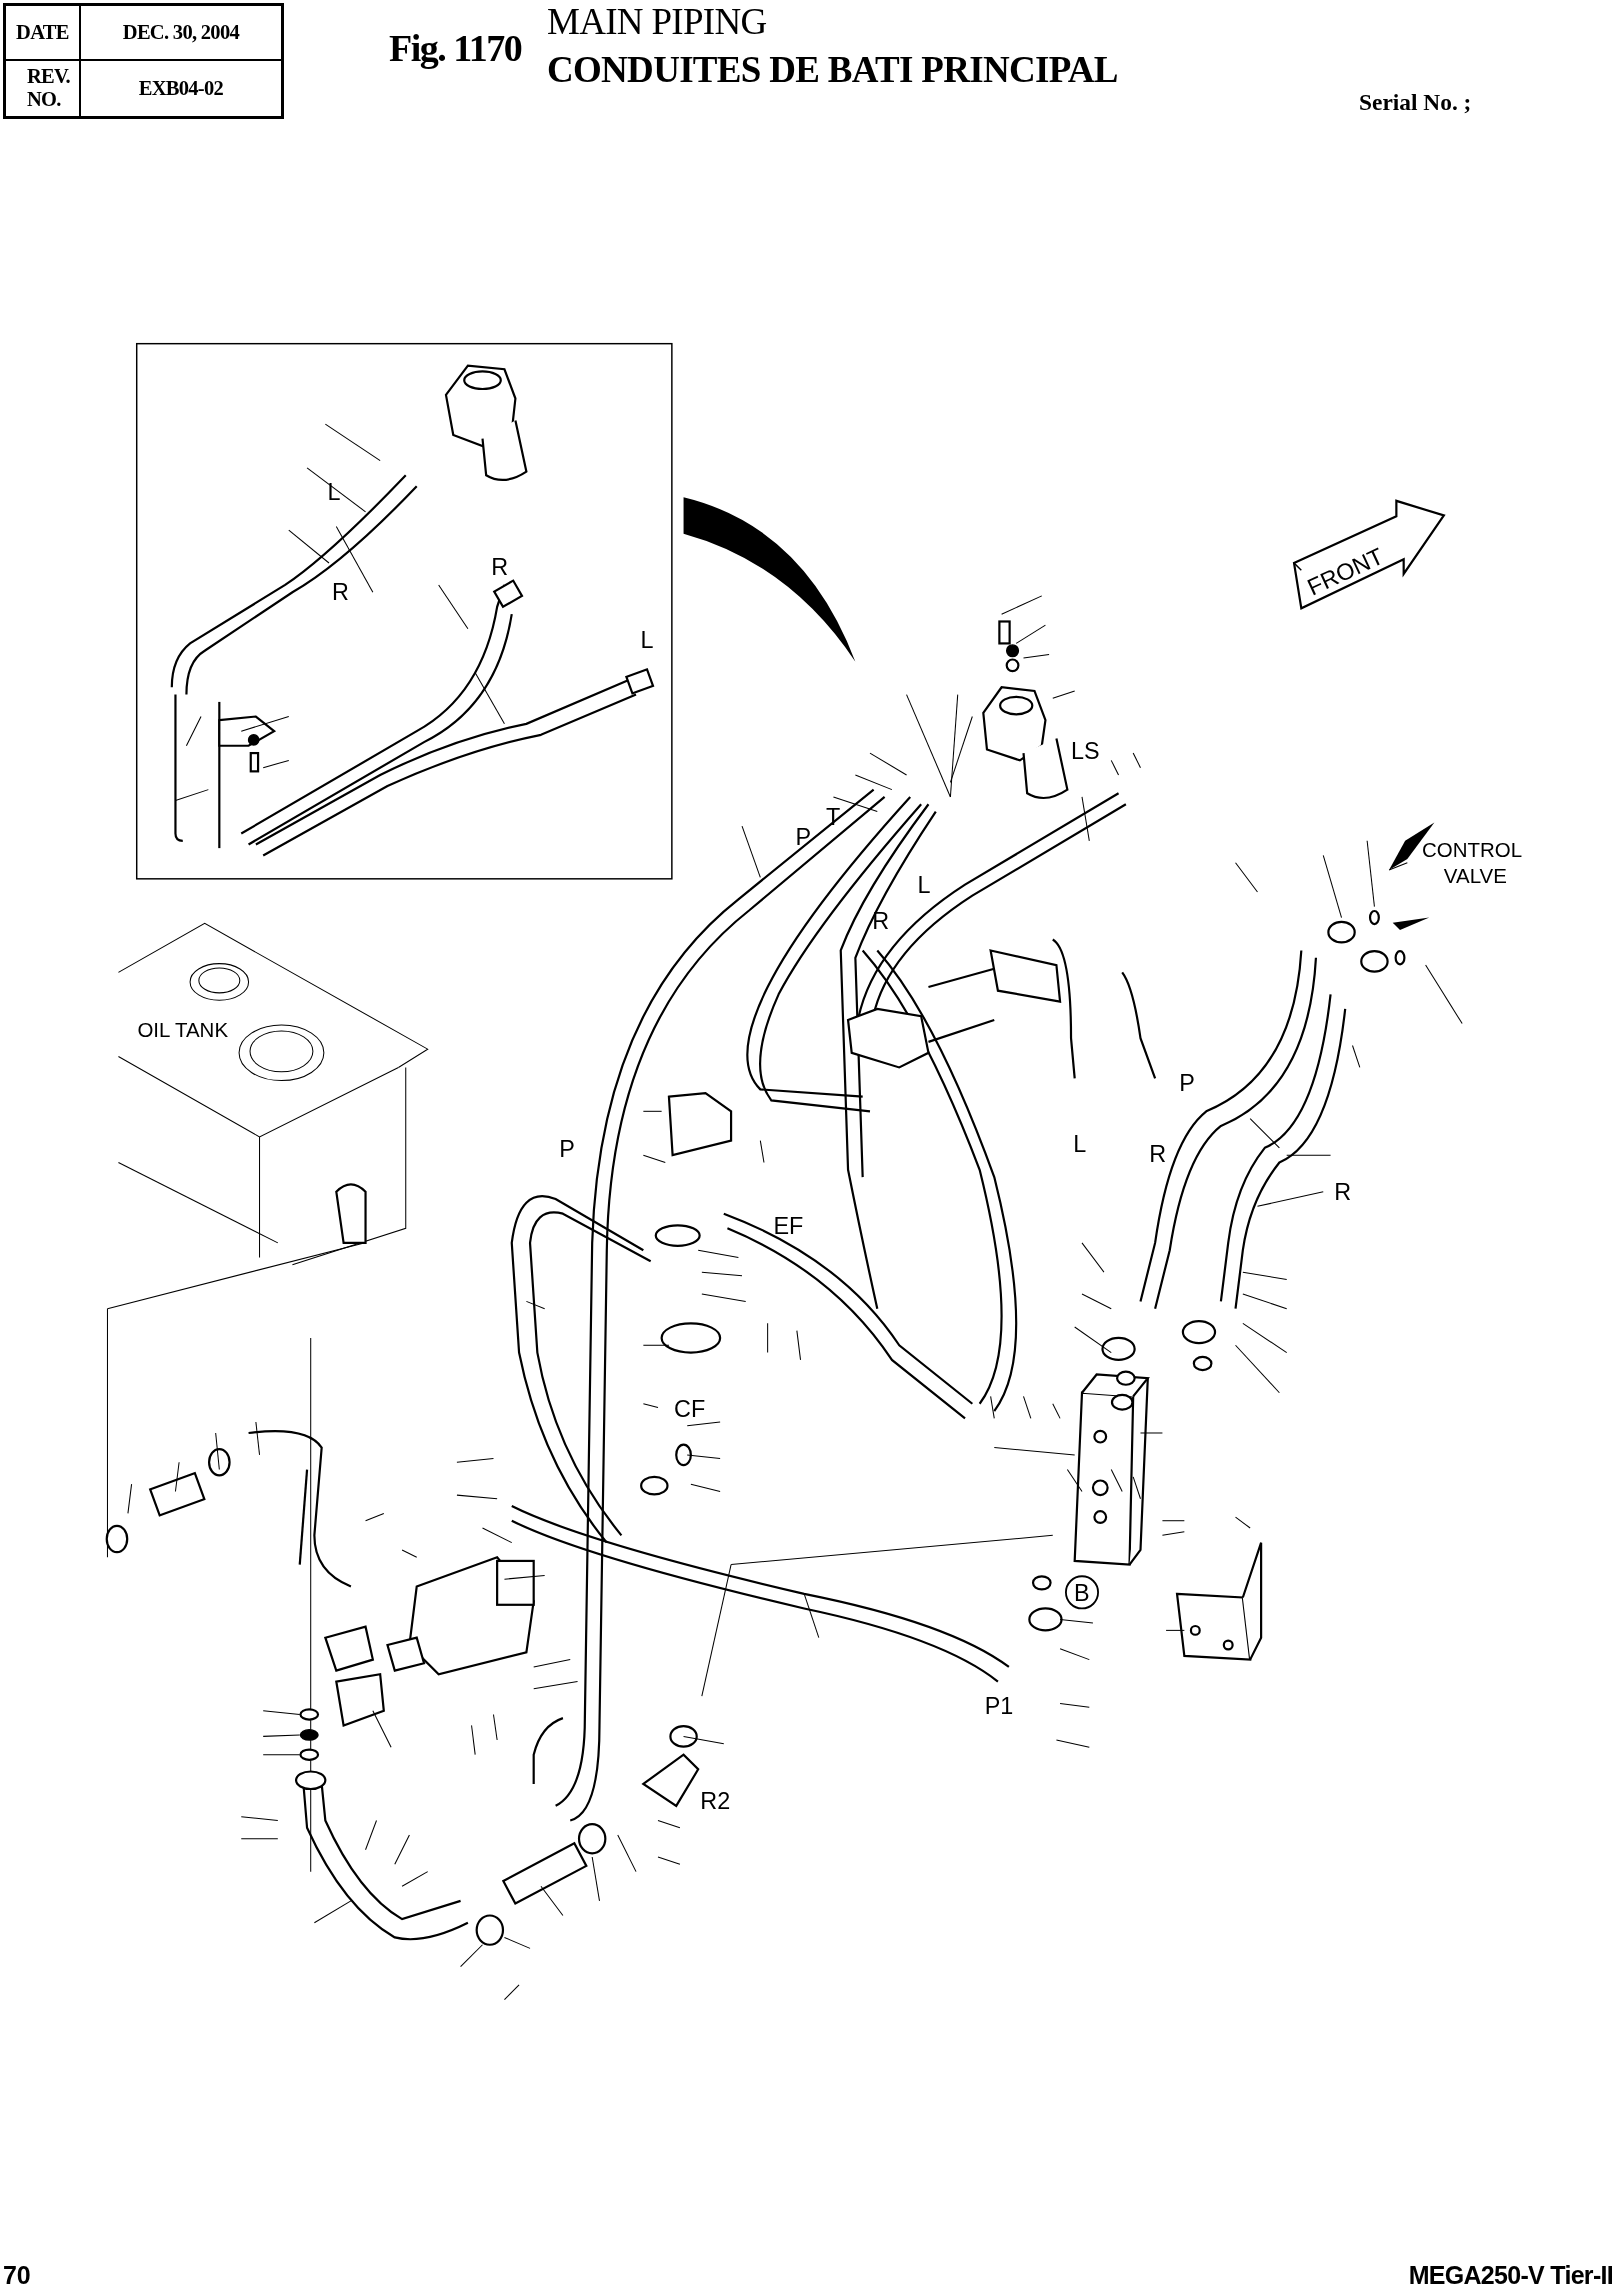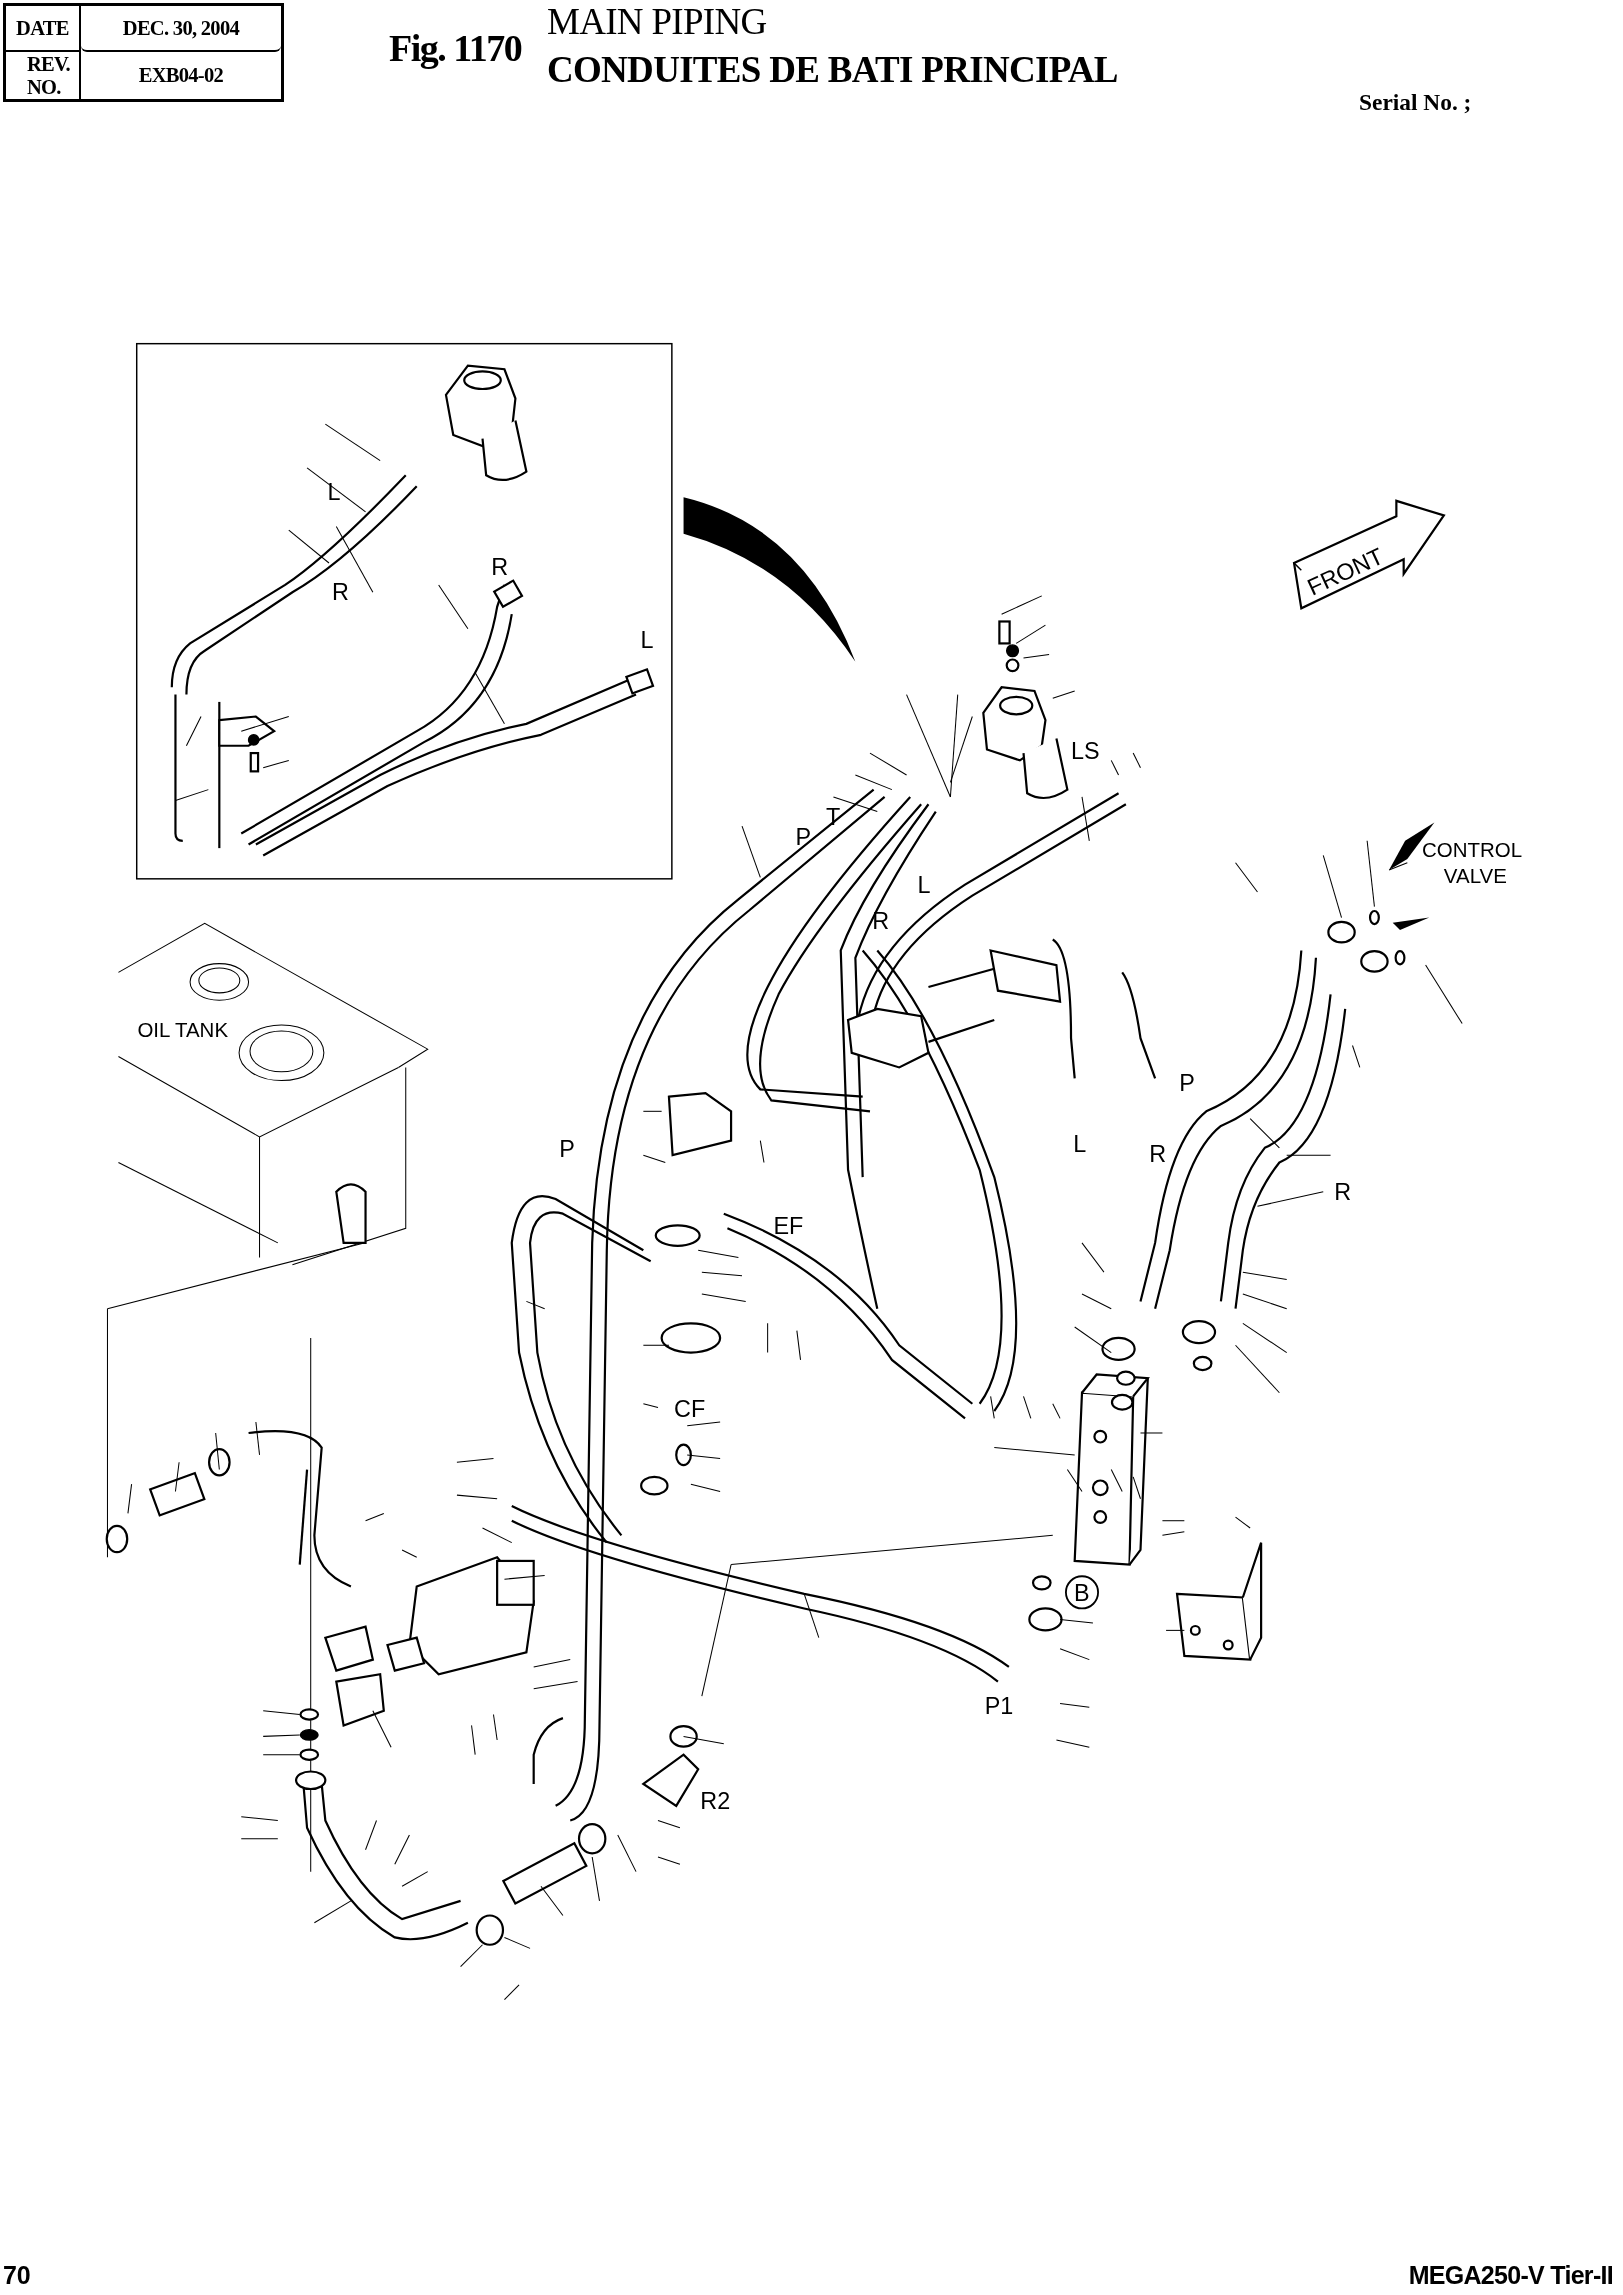--- a/index.html
+++ b/index.html
@@ -1,20 +1,20 @@
 <!DOCTYPE html>
 <html style="font-size:11.7px"><head>
 <meta charset="utf-8">
 <style>
   html, body { margin:0; padding:0; background:#ffffff; }
   body { width:1623px; height:2295px; position:relative; overflow:hidden; font-family:"Liberation Serif", serif; color:#000; }
-  .hdr-table { position:absolute; left:2.9px; top:2.9px; width:281px; height:99px; border:3.7px solid #000; box-sizing:border-box; display:grid; grid-template-columns:75px 1fr; grid-template-rows:1fr 1fr; }
+  .hdr-table { position:absolute; left:2.9px; top:2.9px; width:281px; height:116px; border:3.7px solid #000; box-sizing:border-box; display:grid; grid-template-columns:75px 1fr; grid-template-rows:1fr 1fr; }
   .hdr-table .cell { display:flex; align-items:center; justify-content:center; font-weight:bold; font-size:20.5px; letter-spacing:-0.7px; }
   .hdr-table .c1 { border-right:2.2px solid #000; border-bottom:2.2px solid #000; }
-  .hdr-table .c2 { border-bottom:2.2px solid #000;border-radius:6px; }
+  .hdr-table .c2 { border-bottom:2.2px solid #000; }
   .hdr-table .c3 { border-right:2.2px solid #000;padding-left:21px; }
   .fig-no { position:absolute; left:389px; top:26px; font-size:38px; font-weight:bold; letter-spacing:-1.5px; }
   .title1 { position:absolute; left:547px; top:0px; font-size:37px; font-weight:normal; letter-spacing:-0.7px; }
   .title2 { position:absolute; left:547px; top:48px; font-size:37px; font-weight:bold; letter-spacing:-0.7px; }
   .serial { position:absolute; left:1359px; top:89px; font-size:23.4px; font-weight:bold; }
   .footer-page { position:absolute; left:2.9px; top:2261px; font-family:Liberation Sans, sans-serif; font-weight:bold; font-size:25px; }
   .footer-model { position:absolute; right:10px; top:2261px; font-family:"Liberation Sans", sans-serif; font-weight:bold; font-size:25px; letter-spacing:-0.7px; }
   svg#drawing { position:absolute; left:0; top:0; }
   .lbl { font-family:"Liberation Sans", sans-serif; font-size:32px; fill:#000; }
   .lbl-sm { font-family:"Liberation Sans", sans-serif; font-size:28px; fill:#000; }

